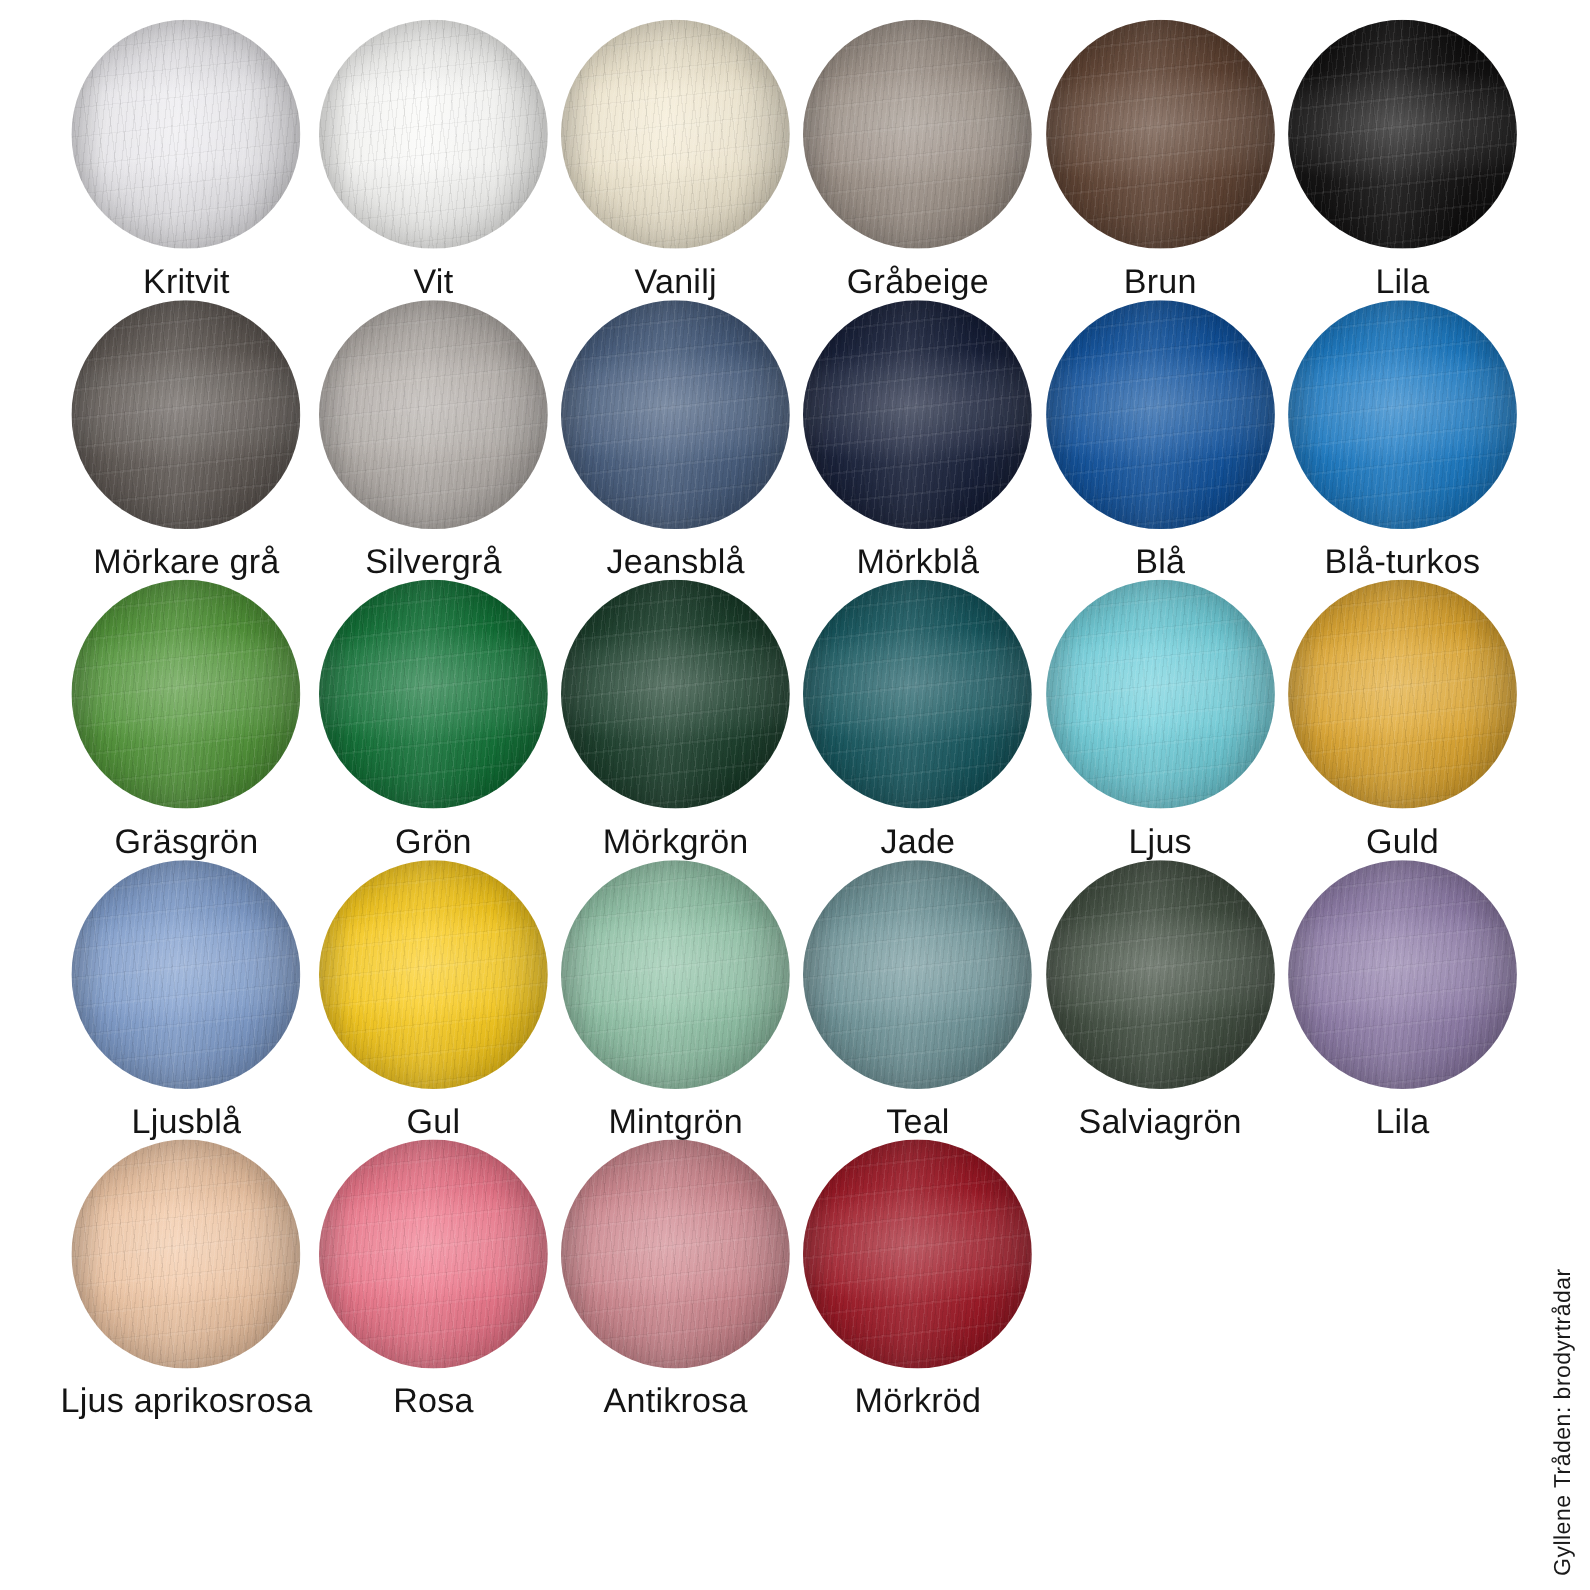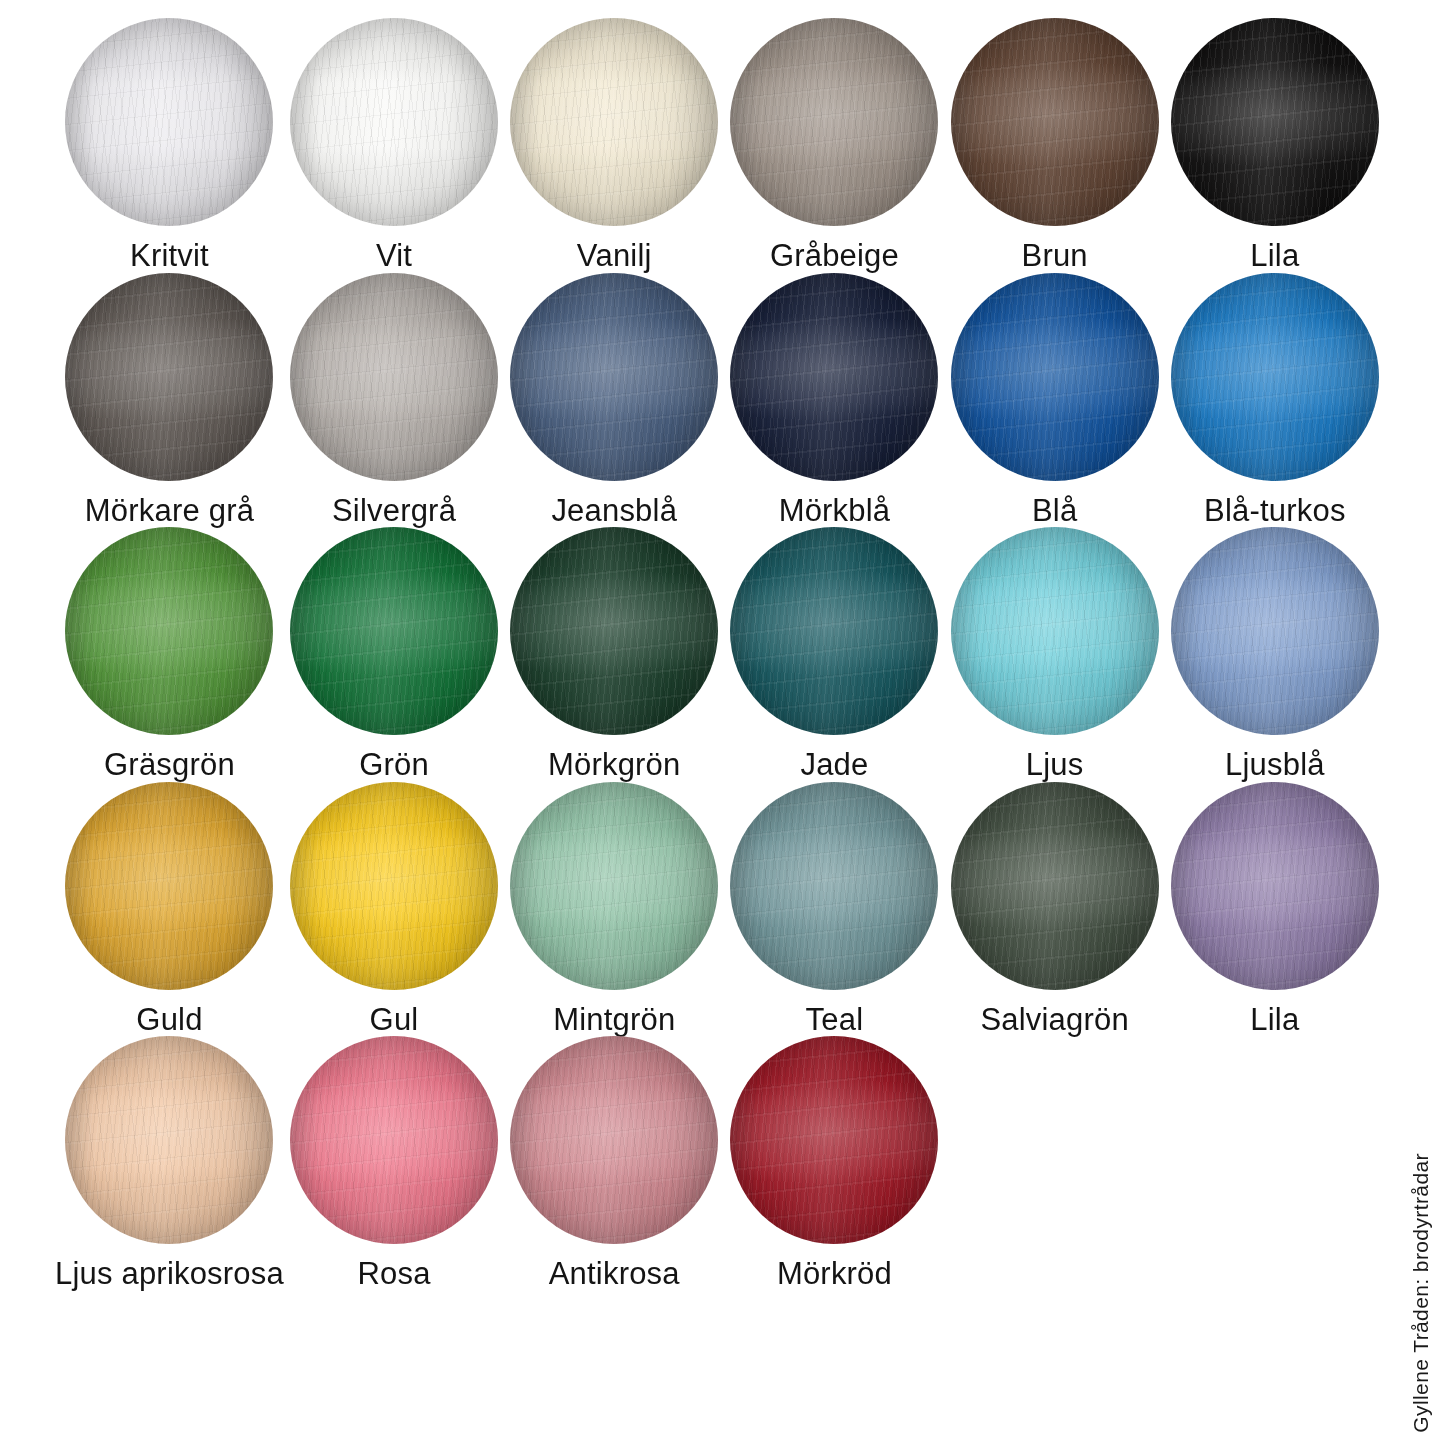--- a/index.html
+++ b/index.html
@@ -259,31 +259,31 @@
     </div>
     <div class="swatch-cell">
       <div class="spool-wrap">
         <div class="spool" style="--c: #6ecfdb;"></div>
         <div class="spool-edge"></div>
       </div>
       <div class="swatch-label">Ljus</div>
     </div>
     <div class="swatch-cell">
       <div class="spool-wrap">
+        <div class="spool" style="--c: #e0a62b;"></div>
+        <div class="spool-edge"></div>
+      </div>
+      <div class="swatch-label">Guld</div>
+    </div>
+    <div class="swatch-cell">
+      <div class="spool-wrap">
         <div class="spool" style="--c: #7d9ccd;"></div>
         <div class="spool-edge"></div>
       </div>
       <div class="swatch-label">Ljusblå</div>
-    </div>
-    <div class="swatch-cell">
-      <div class="spool-wrap">
-        <div class="spool" style="--c: #e0a62b;"></div>
-        <div class="spool-edge"></div>
-      </div>
-      <div class="swatch-label">Guld</div>
     </div>
     <div class="swatch-cell">
       <div class="spool-wrap">
         <div class="spool" style="--c: #fbcb17;"></div>
         <div class="spool-edge"></div>
       </div>
       <div class="swatch-label">Gul</div>
     </div>
     <div class="swatch-cell">
       <div class="spool-wrap">

